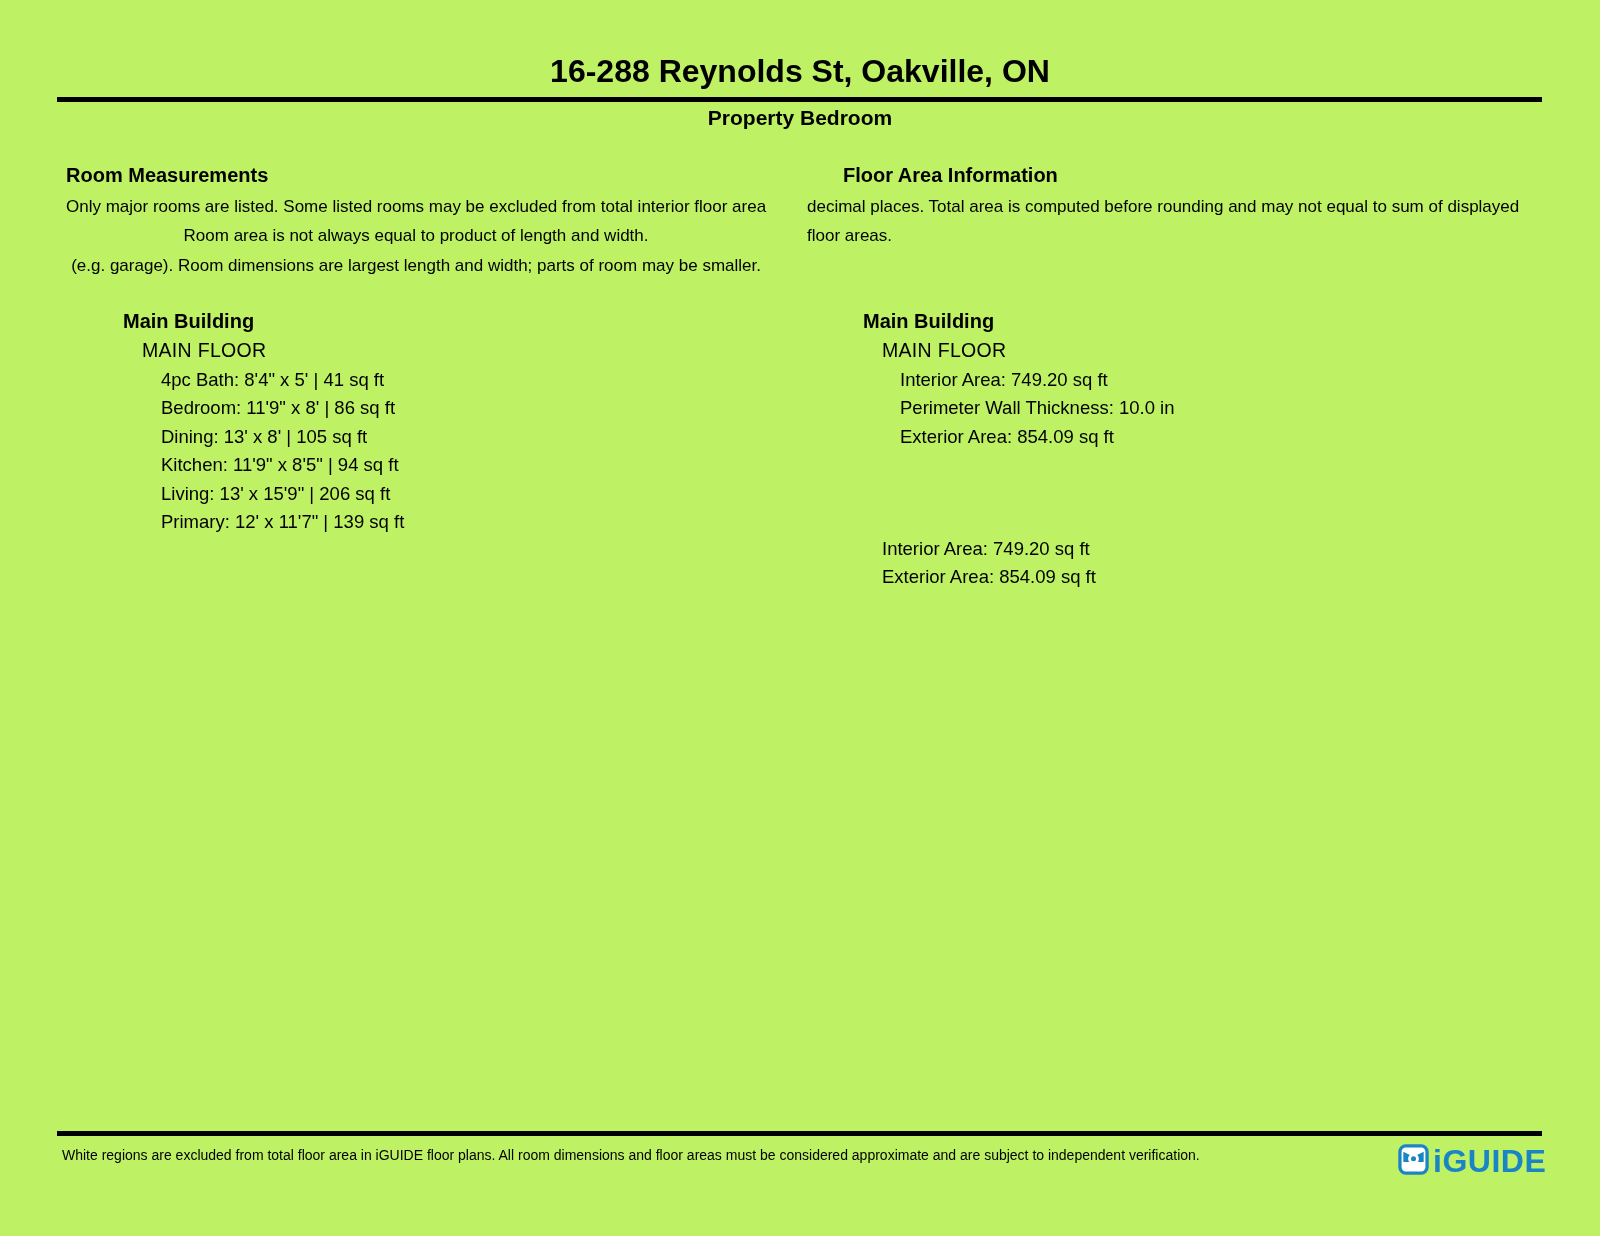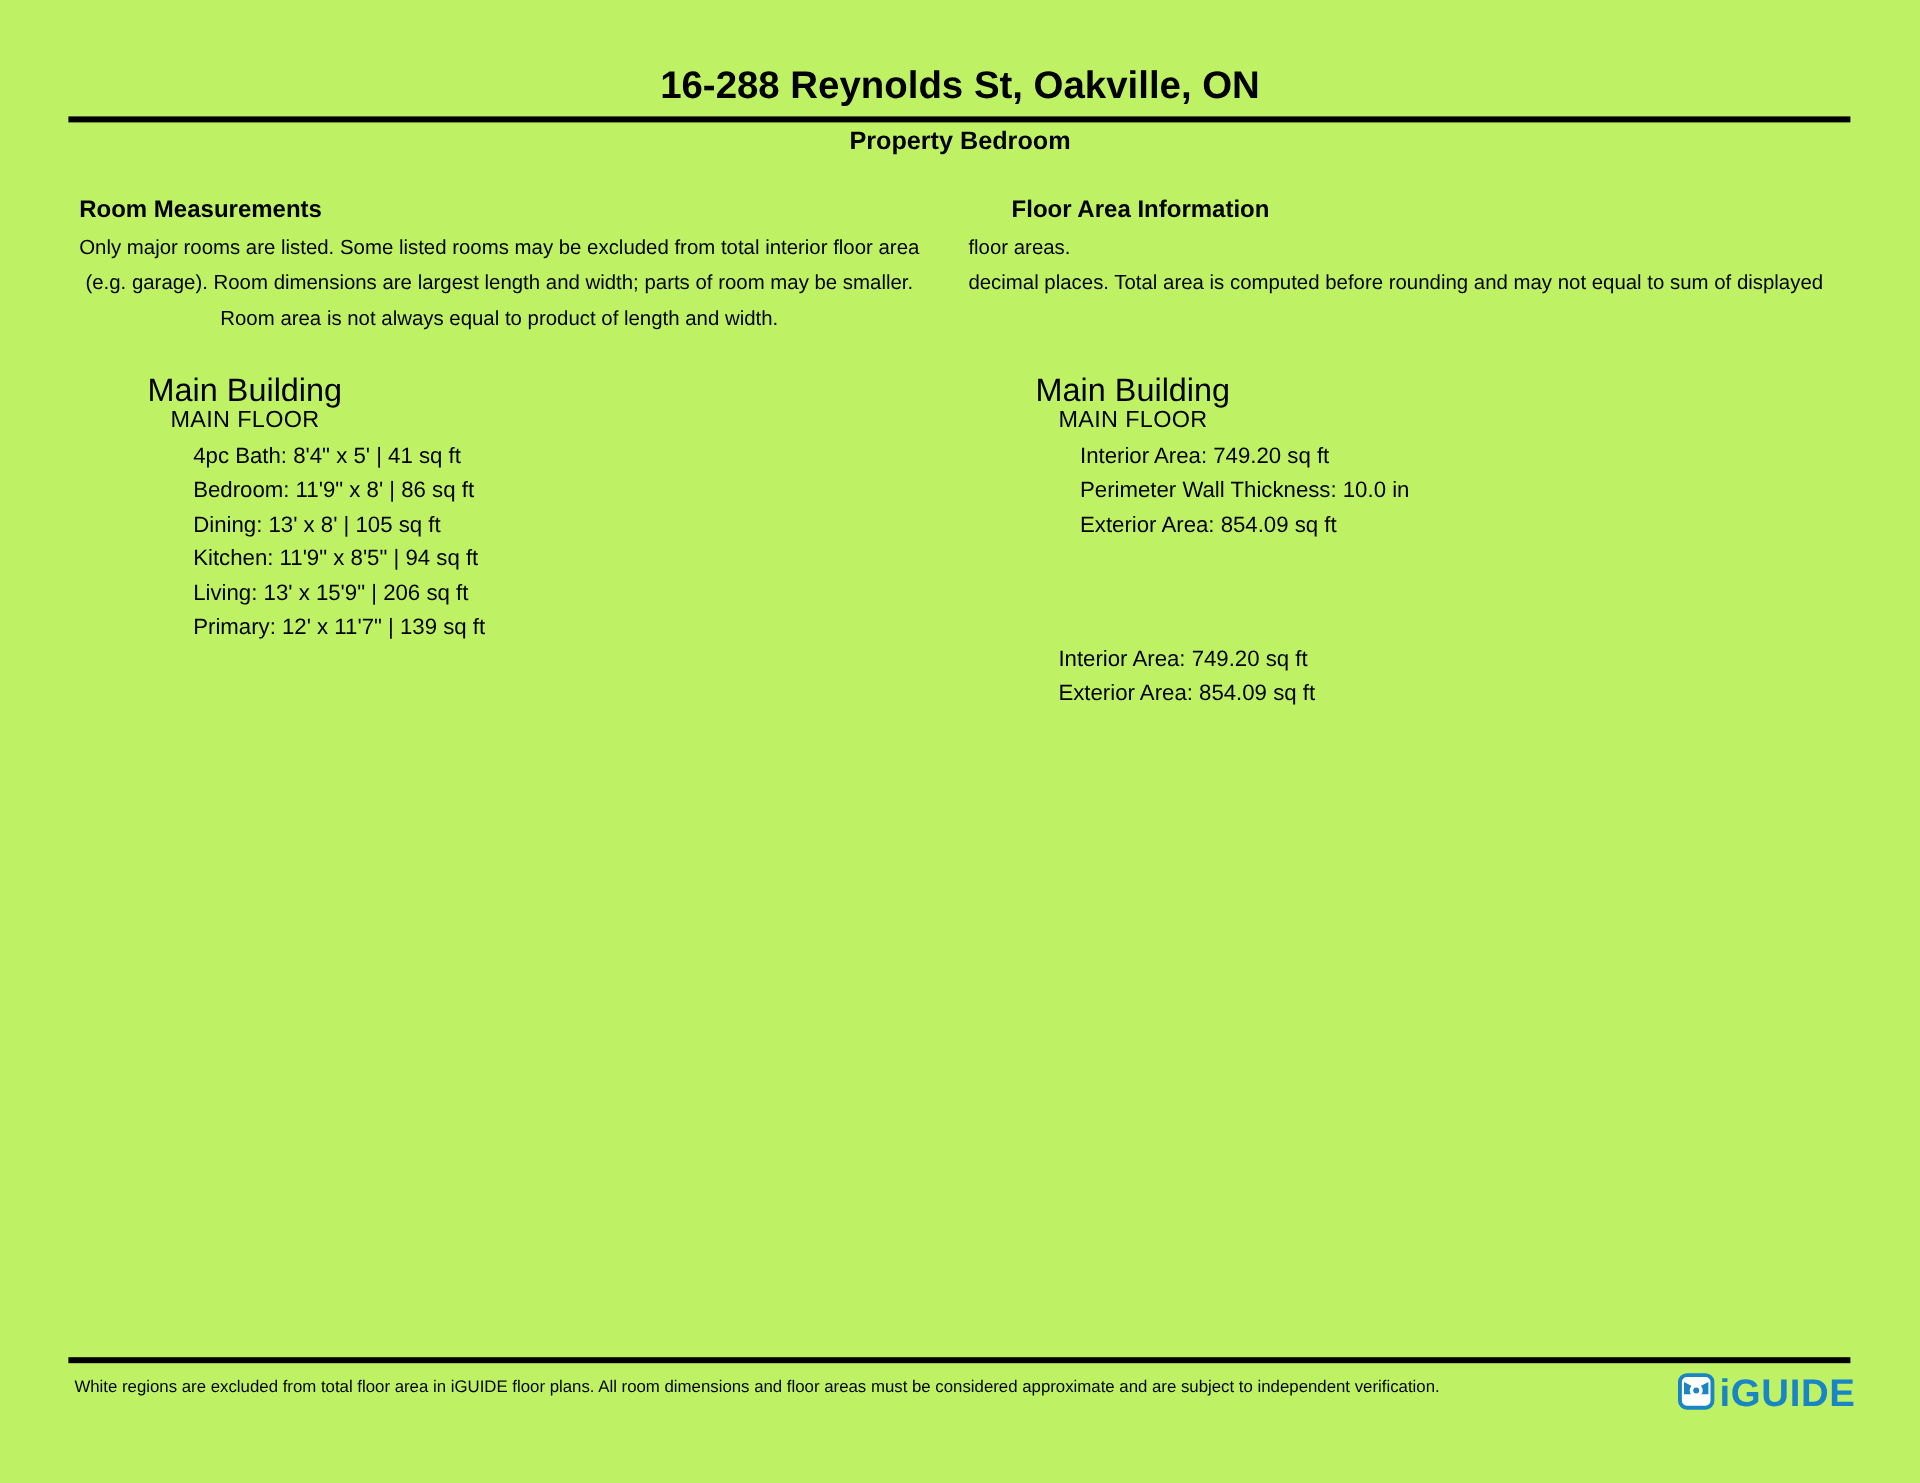--- a/index.html
+++ b/index.html
@@ -28,21 +28,21 @@
   }
   .section-heading{
     font-size:20px;font-weight:bold;white-space:nowrap;
   }
   .heading-left{top:164px;left:66px;}
   .heading-right{top:164px;left:843px;}
   .desc{font-size:17px;line-height:29.4px;}
   .desc .line{white-space:nowrap;}
   .desc-left{top:192px;left:66px;text-align:center;}
   .desc-right{top:192px;left:807px;}
-  .building-name{font-size:27px;font-weight:normal;white-space:nowrap;}
+  .building-name{font-size:20px;font-weight:bold;white-space:nowrap;}
   .bn-left{top:310px;left:123px;}
   .bn-right{top:310px;left:863px;}
   .floor-name{font-size:19.5px;white-space:nowrap;letter-spacing:0.3px;}
   .fn-left{top:339px;left:142px;}
   .fn-right{top:339px;left:882px;}
   .list{font-size:18.5px;line-height:28.4px;}
   .list .item{white-space:nowrap;}
   .rooms-list{top:366px;left:161px;}
   .floor-details{top:366px;left:900px;}
   .total-heading{top:509px;left:863px;}
@@ -65,38 +65,38 @@
 
 <div class="page">
 
   <div class="abs page-title">16-288 Reynolds St, Oakville, ON</div>
   <div class="abs rule rule-top"></div>
   <div class="abs page-subtitle">Property Bedroom</div>
 
   <div class="abs section-heading heading-left">Room Measurements</div>
   <div class="abs desc desc-left">
     <div class="line">Only major rooms are listed. Some listed rooms may be excluded from total interior floor area</div>
+    <div class="line">Room area is not always equal to product of length and width.</div>
     <div class="line">(e.g. garage). Room dimensions are largest length and width; parts of room may be smaller.</div>
-    <div class="line">Room area is not always equal to product of length and width.</div>
   </div>
   <div class="abs building-name bn-left">Main Building</div>
   <div class="abs floor-name fn-left">MAIN FLOOR</div>
   <div class="abs list rooms-list">
     <div class="item">4pc Bath: 8'4" x 5' | 41 sq ft</div>
     <div class="item">Bedroom: 11'9" x 8' | 86 sq ft</div>
     <div class="item">Dining: 13' x 8' | 105 sq ft</div>
     <div class="item">Kitchen: 11'9" x 8'5" | 94 sq ft</div>
     <div class="item">Living: 13' x 15'9" | 206 sq ft</div>
     <div class="item">Primary: 12' x 11'7" | 139 sq ft</div>
   </div>
 
   <div class="abs section-heading heading-right">Floor Area Information</div>
   <div class="abs desc desc-right">
+    <div class="line">decimal places. Total area is computed before rounding and may not equal to sum of displayed</div>
     <div class="line">floor areas.</div>
-    <div class="line">decimal places. Total area is computed before rounding and may not equal to sum of displayed</div>
   </div>
   <div class="abs building-name bn-right">Main Building</div>
   <div class="abs floor-name fn-right">MAIN FLOOR</div>
   <div class="abs list floor-details">
     <div class="item">Interior Area: 749.20 sq ft</div>
     <div class="item">Perimeter Wall Thickness: 10.0 in</div>
     <div class="item">Exterior Area: 854.09 sq ft</div>
   </div>
   <div class="abs list total-details">
     <div class="item">Interior Area: 749.20 sq ft</div>

